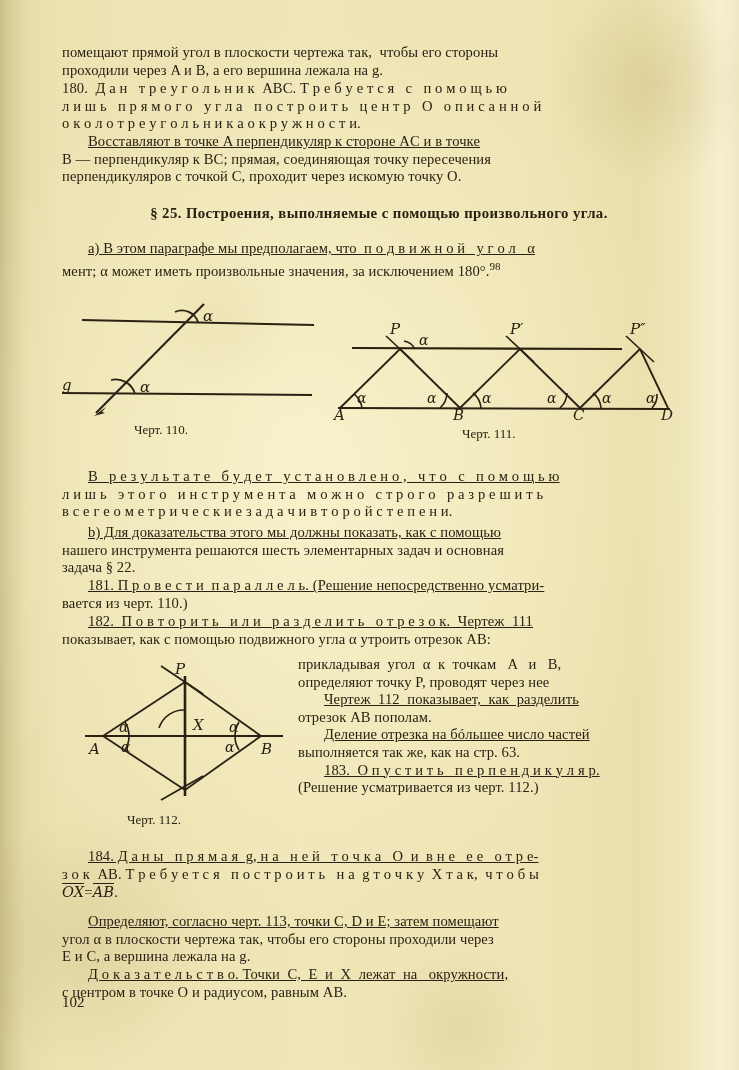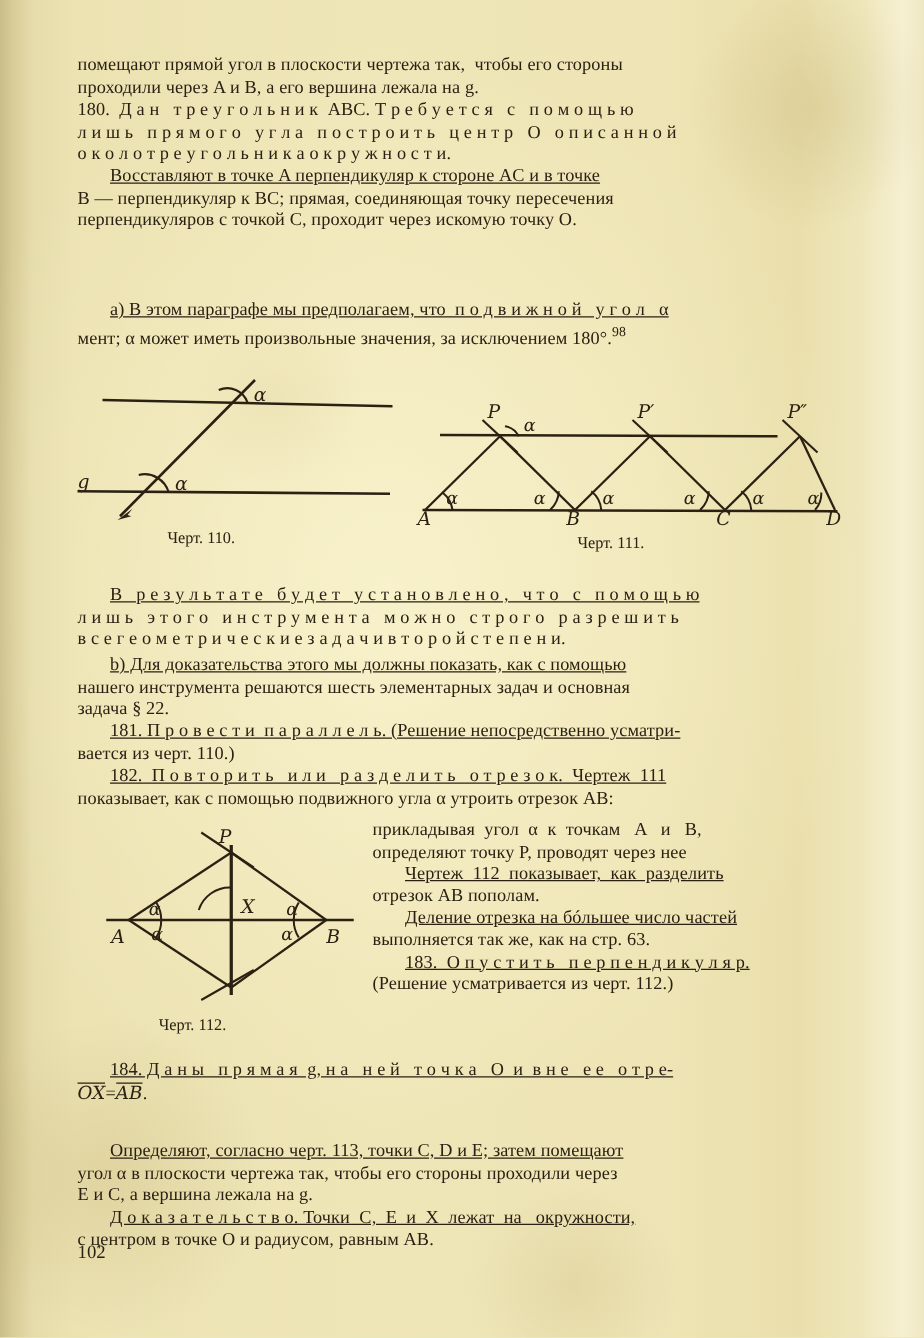--- a/index.html
+++ b/index.html
@@ -87,20 +87,21 @@
     <div class="p txt" style="top:133px;">
       <div class="just">
           <span class="ind">Восставляют в точке A перпендикуляр к стороне AC и в точке</span>
         </div>
       <div class="just">
           <span>B — перпендикуляр к BC; прямая, соединяющая точку пересечения</span>
         </div>
       <div>перпендикуляров с точкой C, проходит через искомую точку O.</div>
     </div>
 
+    <div class="txt hd" style="top:205px;left:62px;width:634px;text-align:center;">§ 25. Построения, выполняемые с помощью произвольного угла.</div>
 
     <div class="p txt" style="top:240px;">
       <div class="just">
           <span class="ind">a) В этом параграфе мы предполагаем, что  п о д в и ж н о й   у г о л   α</span>
         </div>
       <div><span>мент; α может иметь произвольные значения, за исключением 180°.</span><span class="sup">98</span></div>
     </div>
 
     <div class="figwrap" style="left:62px;top:300px;">
       <svg width="280" height="118" viewBox="0 0 280 118">
@@ -255,20 +256,23 @@
       <div class="just">
           <span class="ind">183.  О п у с т и т ь   п е р п е н д и к у л я р.</span>
         </div>
       <div>(Решение усматривается из черт. 112.)</div>
     </div>
 
     <div class="p txt" style="top:848px;">
       <div class="just">
           <span class="ind">184. Д а н ы   п р я м а я  g, н а   н е й   т о ч к а   O  и  в н е   е е   о т р е-</span>
         </div>
+      <div class="just">
+          <span>з о к  AB. Т р е б у е т с я   п о с т р о и т ь   н а  g т о ч к у  X т а к,  ч т о б ы</span>
+        </div>
       <div><span class="ovl alpha">OX</span>=<span class="ovl alpha">AB</span>.</div>
     </div>
 
     <div class="p txt" style="top:913px;">
       <div class="just">
           <span class="ind">Определяют, согласно черт. 113, точки C, D и E; затем помещают</span>
         </div>
       <div class="just">
           <span>угол α в плоскости чертежа так, чтобы его стороны проходили через</span>
         </div>

